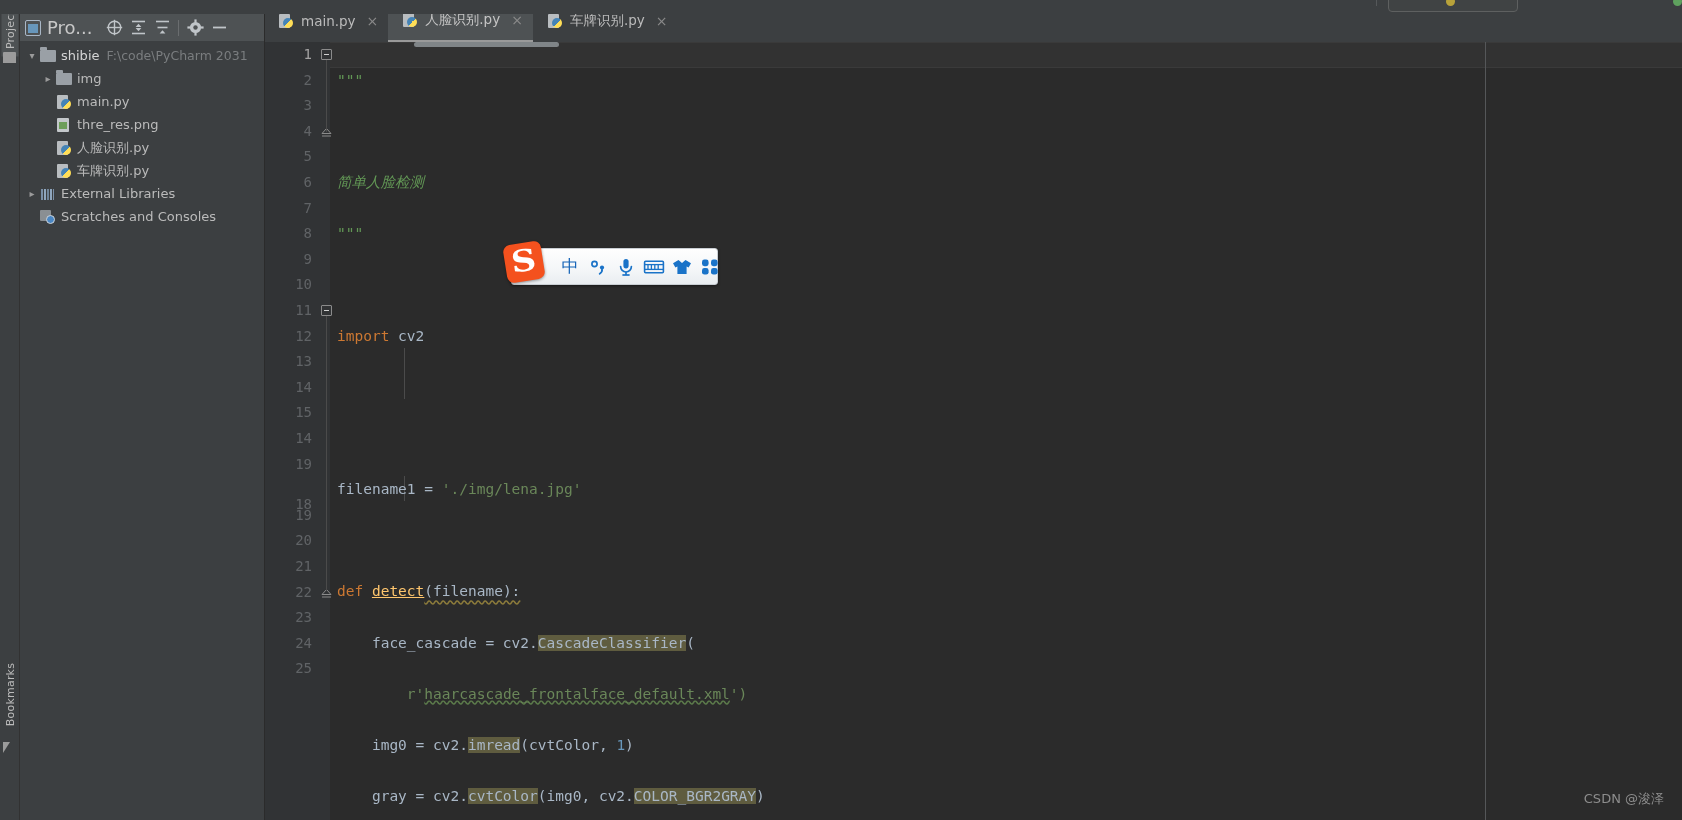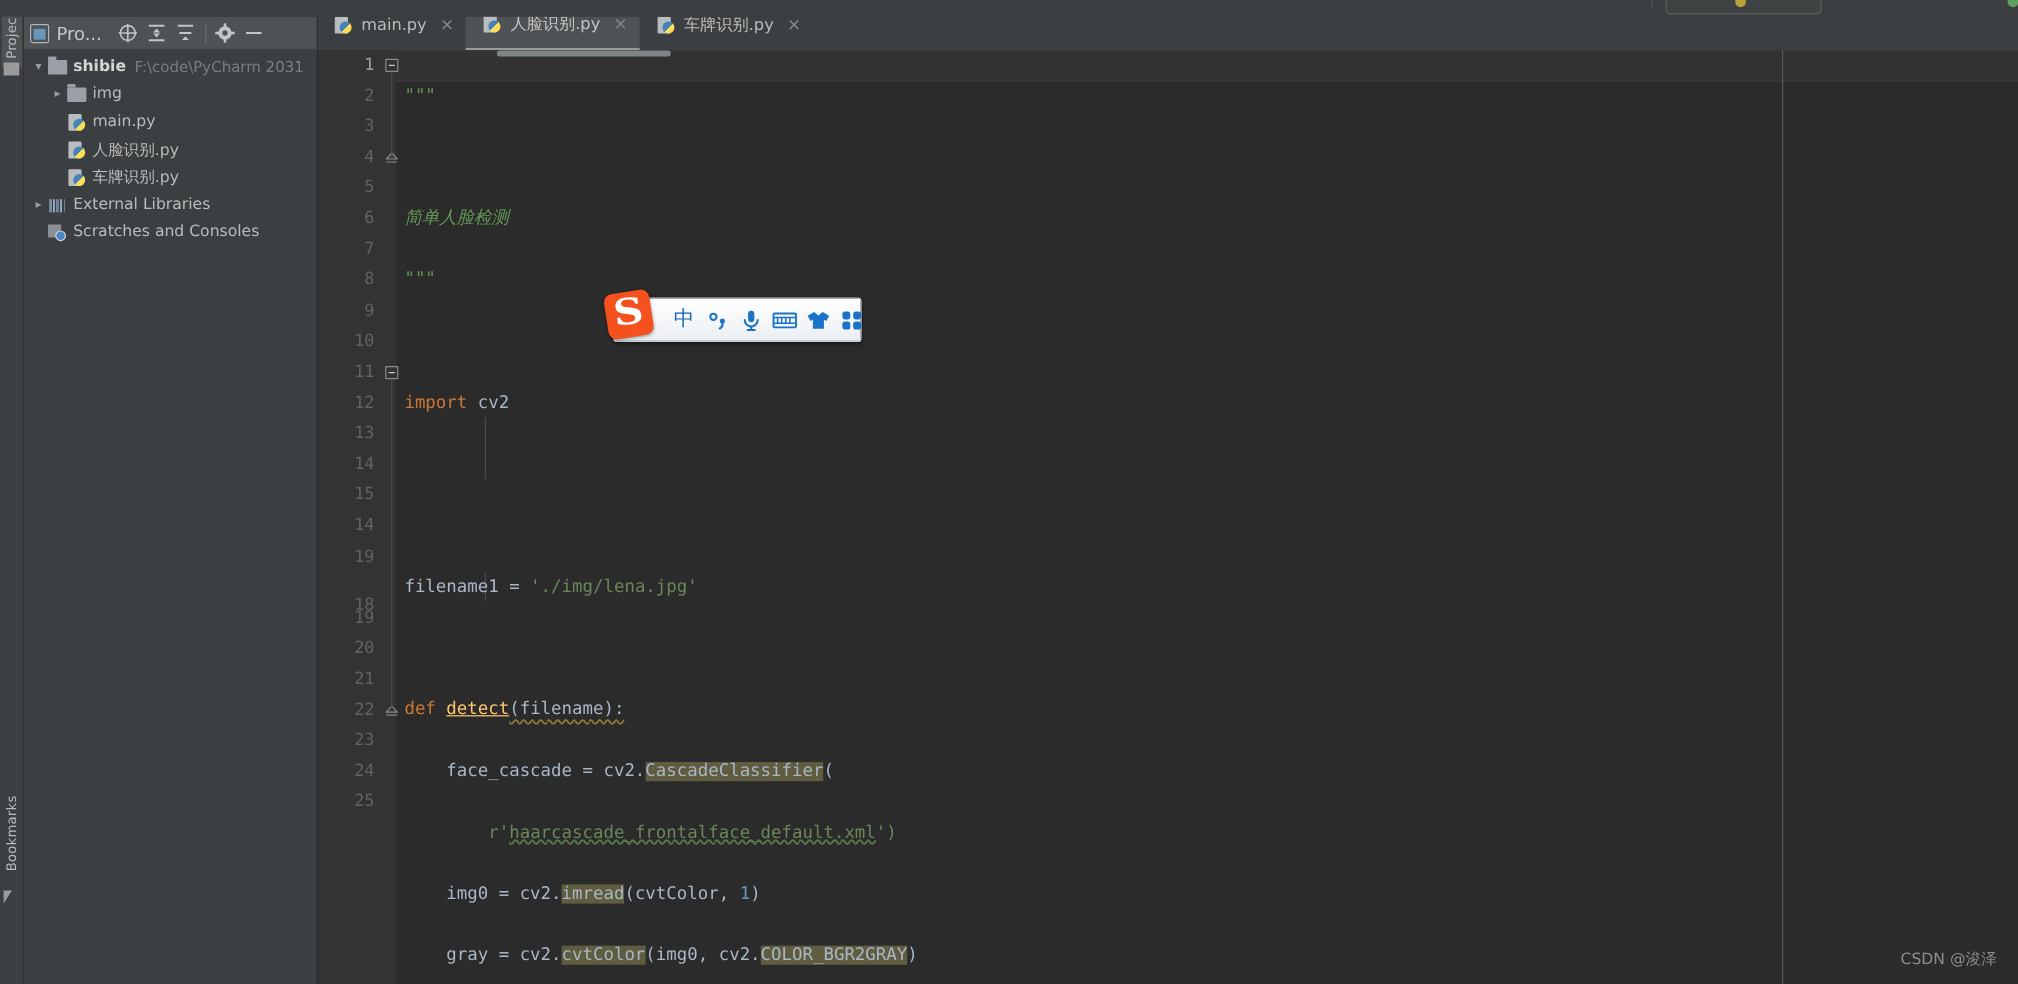--- a/index.html
+++ b/index.html
@@ -131,21 +131,21 @@
     border-radius: 2px;
     box-sizing: border-box;
   }
   .ph-icon.win-icon::after {
     content: "";
     position: absolute;
     left: 2px; top: 3px; right: 2px; bottom: 2px;
     background: #6897bb;
   }
   .project-header .ph-title {
-    font-size: 15px;
+    font-size: 18px;
     color: #c8c8c8;
     margin-right: 10px;
     white-space: nowrap;
   }
   .project-header .hbtn {
     width: 24px; height: 22px;
     display: flex; align-items: center; justify-content: center;
     flex: 0 0 auto;
   }
   .project-header .hsep {
@@ -170,21 +170,21 @@
     font-size: 10px;
   }
   .tree-row .spacer { width: 14px; flex: 0 0 auto; }
   .tree-row .ticon {
     width: 16px; height: 16px;
     margin: 0 5px 0 1px;
     flex: 0 0 auto;
     position: relative;
   }
   .tree-row .tlabel { color: #bbbbbb; }
-  .tree-row .tlabel.bold { font-weight: bold; color: #d5d5d5; }
+  .tree-row .tlabel.bold { font-weight: normal; color: #d5d5d5; }
   .tree-row .tsub { color: #7a7d7f; margin-left: 7px; font-size: 12.5px; }
   .indent1 { padding-left: 22px !important; }
 
   
   .ic-folder {
     background: #9aa0a6;
     border-radius: 1px;
     height: 12px !important;
     margin-top: 2px;
   }
@@ -563,20 +563,25 @@
         <span class="ticon ic-folder"></span>
         <span class="tlabel">img</span>
       </div>
 
       <div class="tree-row indent1">
         <span class="spacer"></span>
         <span class="ticon ic-py"></span>
         <span class="tlabel">main.py</span>
       </div>
 
+      <div class="tree-row indent1">
+        <span class="spacer"></span>
+        <span class="ticon ic-png"></span>
+        <span class="tlabel">thre_res.png</span>
+      </div>
 
       <div class="tree-row indent1">
         <span class="spacer"></span>
         <span class="ticon ic-py"></span>
         <span class="tlabel">人脸识别.py</span>
       </div>
 
       <div class="tree-row indent1">
         <span class="spacer"></span>
         <span class="ticon ic-py"></span>

